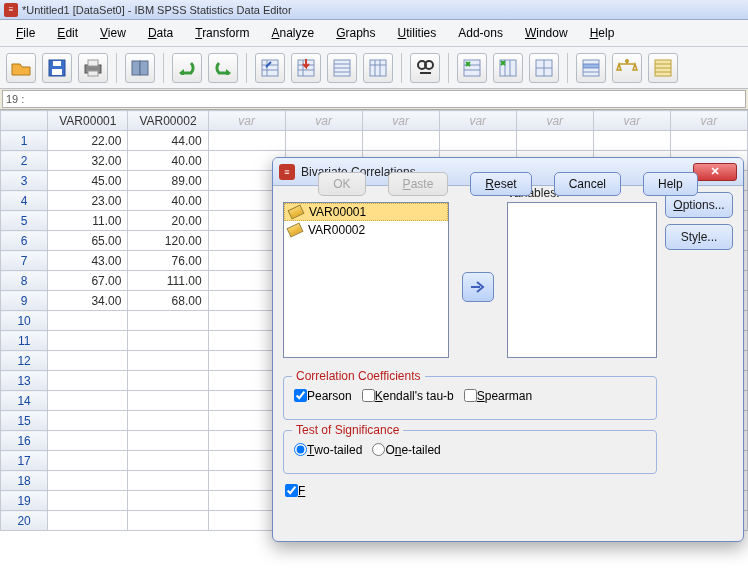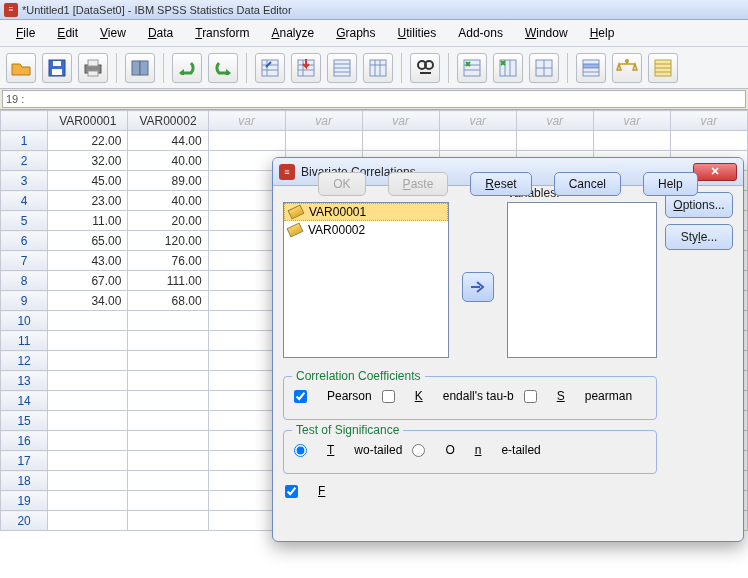--- a/index.html
+++ b/index.html
@@ -184,23 +184,23 @@
     padding:0 10px;
   }
   .groupbox {
     position:absolute;
     border:1px solid #9db6e2;
     border-radius:4px;
   }
   .groupbox .legend {
     position:absolute; top:-8px; left:8px;
     background:#f0f0f0; padding:0 4px;
-    color:#15803d; font-size:12px;
-  }
-  .chk, .rad { display:inline-flex; align-items:center; gap:20px; font-size:12px; margin-right:10px; }
+    color:#b91c1c; font-size:12px;
+  }
+  .chk, .rad { display:inline-flex; align-items:flex-start; gap:0; font-size:12px; margin-right:10px; }
   .chk input, .rad input { width:13px; height:13px; }
   .bottom-btns {position:absolute; bottom:10px; left:0; right:0; display:flex; justify-content:center; gap:22px;}
   .bbtn {
     height:24px;border-radius:5px;
     background: linear-gradient(#e7effe,#c7d9f7);
     border:1px solid #6d8ac2;
     padding:0 14px;font-size:12px;
     display:flex;align-items:center;justify-content:center;
     color:#111;
   }

